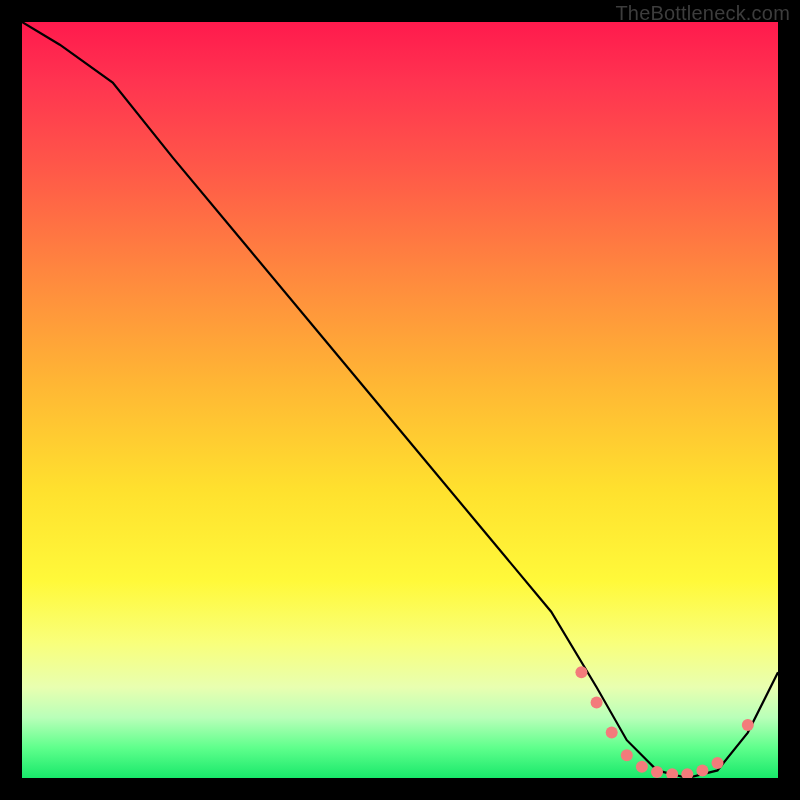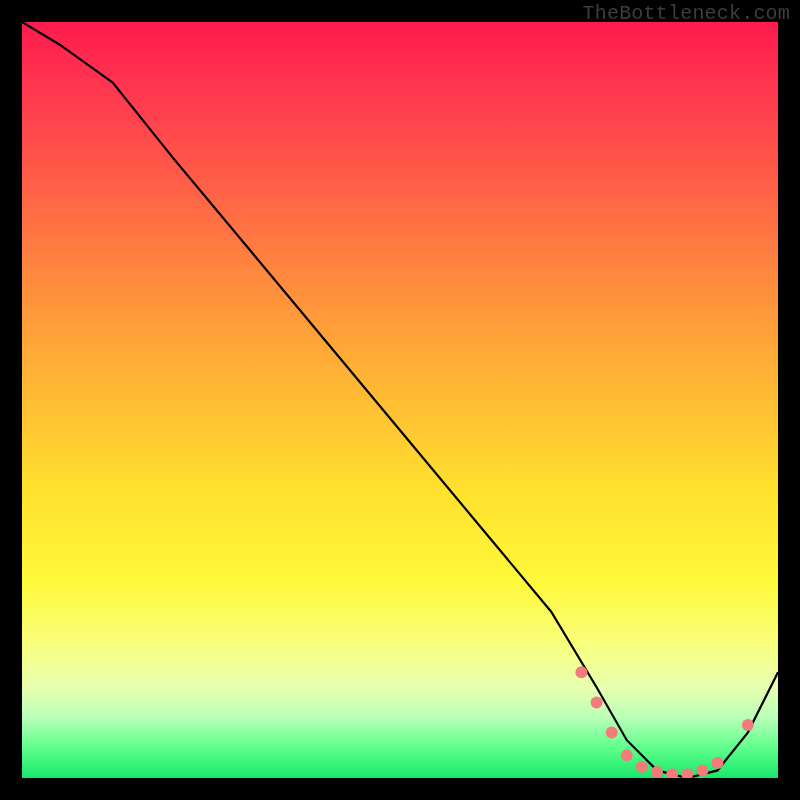--- a/index.html
+++ b/index.html
@@ -8,21 +8,20 @@
     width: 800px;
     height: 800px;
     background: #000;
     overflow: hidden;
     font-family: Arial, Helvetica, sans-serif;
   }
   .stage {
     position: relative;
     width: 800px;
     height: 616px;
-    font-family: Liberation Mono, monospace;
   }
   .plot {
     position: absolute;
     left: 22px;
     top: 22px;
     width: 756px;
     height: 756px;
     
     background: linear-gradient(
       to bottom,

